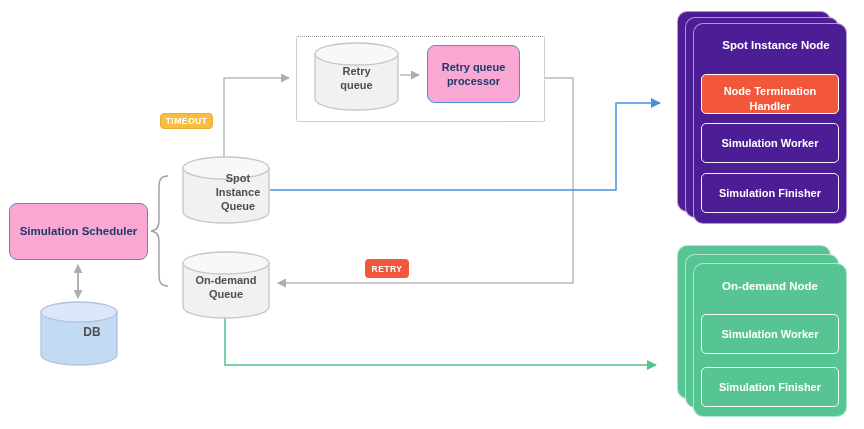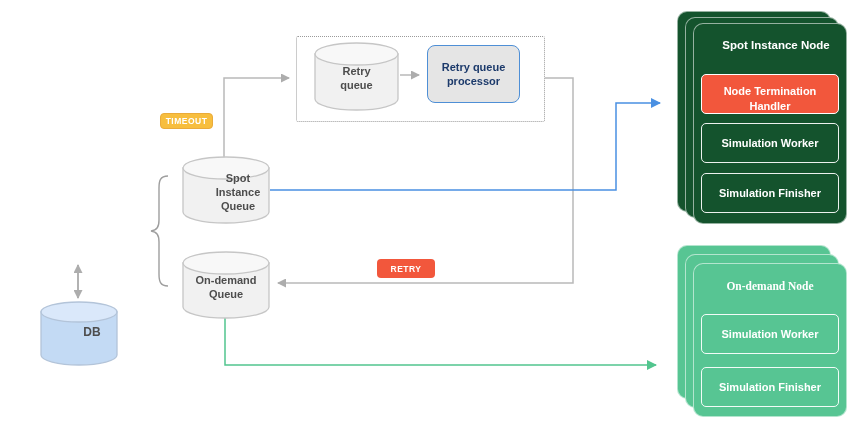--- a/index.html
+++ b/index.html
@@ -10,39 +10,39 @@
   .layer{position:absolute;left:0;top:0;}
   .abs{position:absolute;box-sizing:border-box;}
   .flexc{display:flex;align-items:center;justify-content:center;text-align:center;}
 
   
   .cyl-label{color:#4d4d4d;font-weight:700;font-size:11px;line-height:1.3;}
   .cyl-label .inner{display:inline-block;}
 
   
   .blue-box{
-    background:#e5e5e5;border:1.5px solid #4e8fd6;border-radius:8px;
+    background:#f9a8d4;border:1.5px solid #4e8fd6;border-radius:8px;
     color:#1c3a6b;font-weight:700;font-size:11.5px;line-height:1.3;
   }
 
   
   .dotted-group{border:1.5px dotted #9a9a9a;border-radius:2px;background:transparent;}
 
   
   .badge{border-radius:4px;color:#ffffff;font-weight:700;font-size:8.5px;letter-spacing:.5px;}
   .badge.timeout{background:#f7be3e;border:1px solid #eaab3a;}
   .badge.retry{background:#f2573c;}
 
   
   .card{position:absolute;width:154px;height:201px;border-radius:10px;
         border:1px solid rgba(255,255,255,.55);box-sizing:border-box;}
-  .card.blue{background:#14532d;padding-left:12px;}
+  .card.blue{background:#4c1d95;padding-left:12px;}
   .card.green{background:#57c593;height:154px;}
   .node-title{margin-top:15px;text-align:center;color:#ffffff;font-weight:700;font-size:11.5px;}
-  .card.green .node-title{margin-top:16px;font-family:Liberation Serif, serif;}
+  .card.green .node-title{margin-top:16px;}
   .inner-box{
     position:absolute;left:7px;width:138px;height:40px;border:1px solid rgba(255,255,255,.92);
     border-radius:5px;color:#ffffff;font-weight:700;font-size:11px;line-height:1.3;
     display:flex;align-items:center;justify-content:center;text-align:center;box-sizing:border-box;
   }
   .inner-box.alert{background:#f2573c;border-color:#ffffff;}
 </style>
 </head>
 <body>
 
@@ -91,20 +91,23 @@
     </g>
 
     <g>
       <path d="M41,312 L41,355 A38,10 0 0,0 117,355 L117,312 Z" fill="#c3daf4" stroke="#b3c4d9" stroke-width="1.3"></path>
       <ellipse cx="79" cy="312" rx="38" ry="10" fill="#dae8fa" stroke="#b3c4d9" stroke-width="1.3"></ellipse>
     </g>
   </svg>
 
   <div class="abs dotted-group" style="left:296px;top:36px;width:249px;height:86px;"></div>
 
+  <div class="abs blue-box flexc" style="left:9px;top:203px;width:139px;height:57px;">
+    <span>Simulation Scheduler</span>
+  </div>
 
   <div class="abs blue-box flexc" style="left:427px;top:45px;width:93px;height:58px;font-size:11px;">
     <span class="inner" style="display:inline-block;width:78px;">Retry queue processor</span>
   </div>
 
   <div class="abs flexc cyl-label" style="left:183px;top:166px;width:86px;height:52px;justify-content:flex-end;">
     <span class="inner" style="width:62px;">Spot Instance Queue</span>
   </div>
   <div class="abs flexc cyl-label" style="left:183px;top:261px;width:86px;height:52px;">
     <span class="inner" style="width:80px;">On-demand Queue</span>
@@ -112,21 +115,21 @@
   <div class="abs flexc cyl-label" style="left:315px;top:52px;width:83px;height:52px;">
     <span class="inner" style="width:48px;">Retry queue</span>
   </div>
   <div class="abs flexc cyl-label" style="left:50px;top:308px;width:84px;height:50px;font-size:12px;">
     <span class="inner">DB</span>
   </div>
 
   <div class="abs flexc badge timeout" style="left:160px;top:113px;width:53px;height:16px;">
     <span>TIMEOUT</span>
   </div>
-  <div class="abs flexc badge retry" style="left:377px;top:259px;width:58px;height:19px;">
+  <div class="abs flexc badge retry" style="left:365px;top:259px;width:44px;height:19px;">
     <span>RETRY</span>
   </div>
 
   <div class="card blue" style="left:677px;top:11px;"></div>
   <div class="card blue" style="left:685px;top:17px;"></div>
   <div class="card blue" style="left:693px;top:23px;">
     <div class="node-title">Spot Instance Node</div>
     <div class="inner-box alert" style="top:50px;align-items:flex-end;">
       <span style="display:inline-block;width:110px;">Node Termination Handler</span>
     </div>

